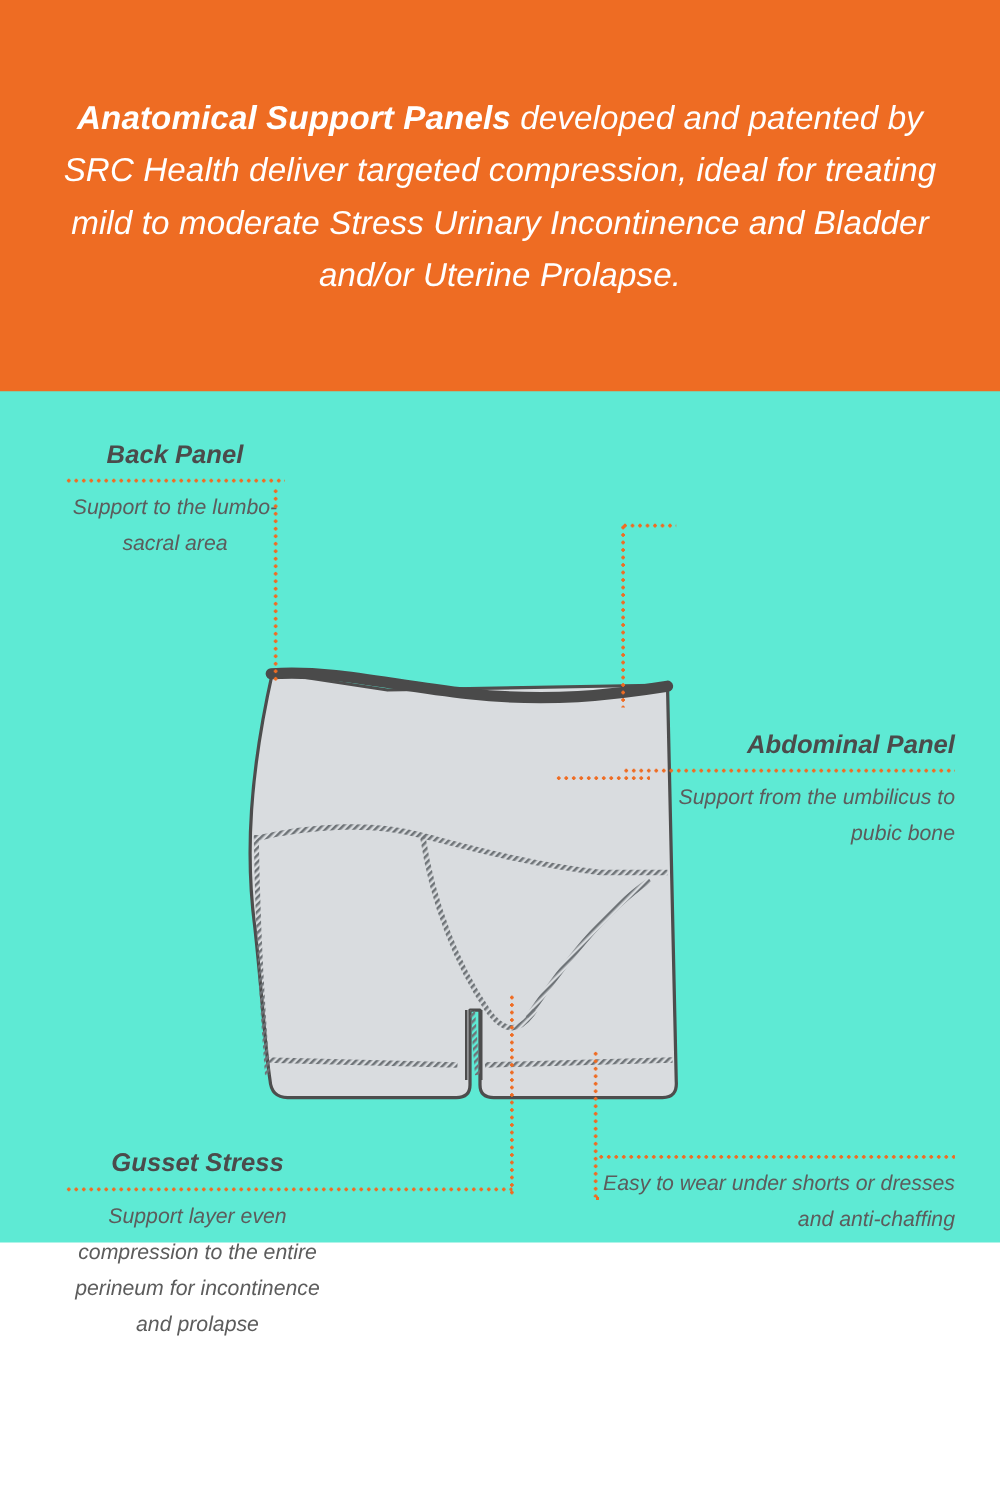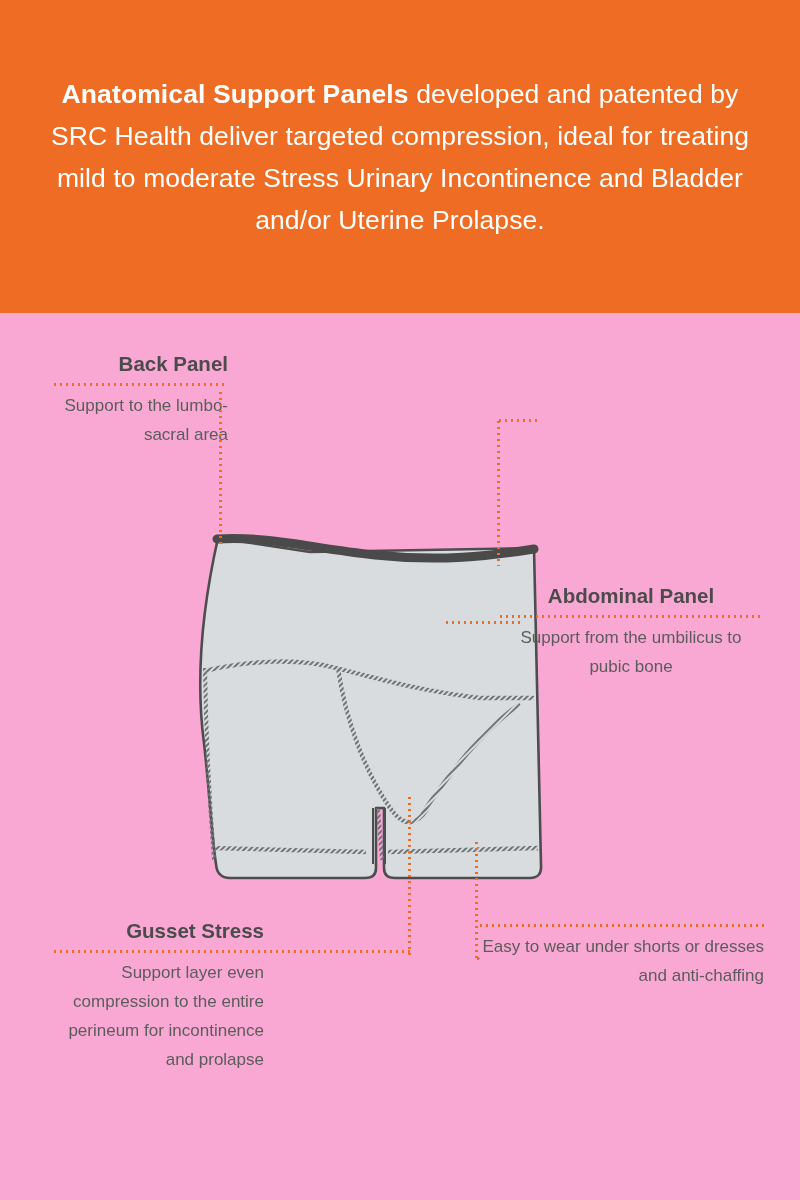--- a/index.html
+++ b/index.html
@@ -3,21 +3,21 @@
 <meta charset="utf-8">
 <title>SRC Health Anatomical Support Panels</title>
 <style>
   * { margin:0; padding:0; box-sizing:border-box; }
   html, body {
     width:800px; height:1200px;
     background:#ffffff;
     font-family:"Liberation Sans", sans-serif;
     overflow:hidden;
   }
-  .page { position:relative; width:800px; height:1200px; background:#f9a8d4; }
+  .page { position:relative; width:800px; height:994px; background:#5eead4;font-style:italic; }
 
   
   .banner {
     position:absolute; left:0; top:0; width:800px; height:313px;
     background:#ee6c23;
     display:flex; align-items:center; justify-content:center;
     padding:0 46px;
   }
   .banner-text {
     color:#ffffff;
@@ -40,21 +40,21 @@
     color:#4b4b4b;
     line-height:26px;
     white-space:nowrap;
   }
   .callout .c-body {
     font-size:17px;
     line-height:29px;
     color:#5c5c5c;
     font-weight:400;
   }
-  .callout.left  { text-align:right; }
+  .callout.left  { text-align:center; }
   .callout.right { text-align:right; }
 
   
   .c-rule {
     height:3px;
     background-image:radial-gradient(circle closest-side, #ef6c23 100%, transparent 100%);
     background-size:6px 3px;
     background-repeat:repeat-x;
     background-position:left center;
     margin:6px 0 5px 0;
@@ -151,21 +151,21 @@
     <div class="callout left" style="left:52px; top:38px; width:176px;">
       <div class="c-title">Back Panel</div>
       <div class="c-rule"></div>
       <div class="c-body">Support to the lumbo-sacral area</div>
     </div>
     <div class="dot-v" style="left:219px; top:77px; height:155px;"></div>
 
     <div class="dot-h" style="left:497px; top:106px; width:44px;"></div>
     <div class="dot-v" style="left:497px; top:106px; height:147px;"></div>
 
-    <div class="callout right" style="right:36px; top:270px; width:266px;text-align:center;">
+    <div class="callout right" style="right:36px; top:270px; width:266px;">
       <div class="c-title">Abdominal Panel</div>
       <div class="c-rule"></div>
       <div class="c-body">Support from the umbilicus to pubic bone</div>
     </div>
     <div class="dot-h" style="left:444px; top:308px; width:76px;"></div>
 
     <div class="callout left" style="left:52px; top:605px; width:212px;">
       <div class="c-title">Gusset Stress</div>
       <div class="c-rule" style="width:358px;"></div>
       <div class="c-body">Support layer even compression to the entire perineum for incontinence and prolapse</div>

